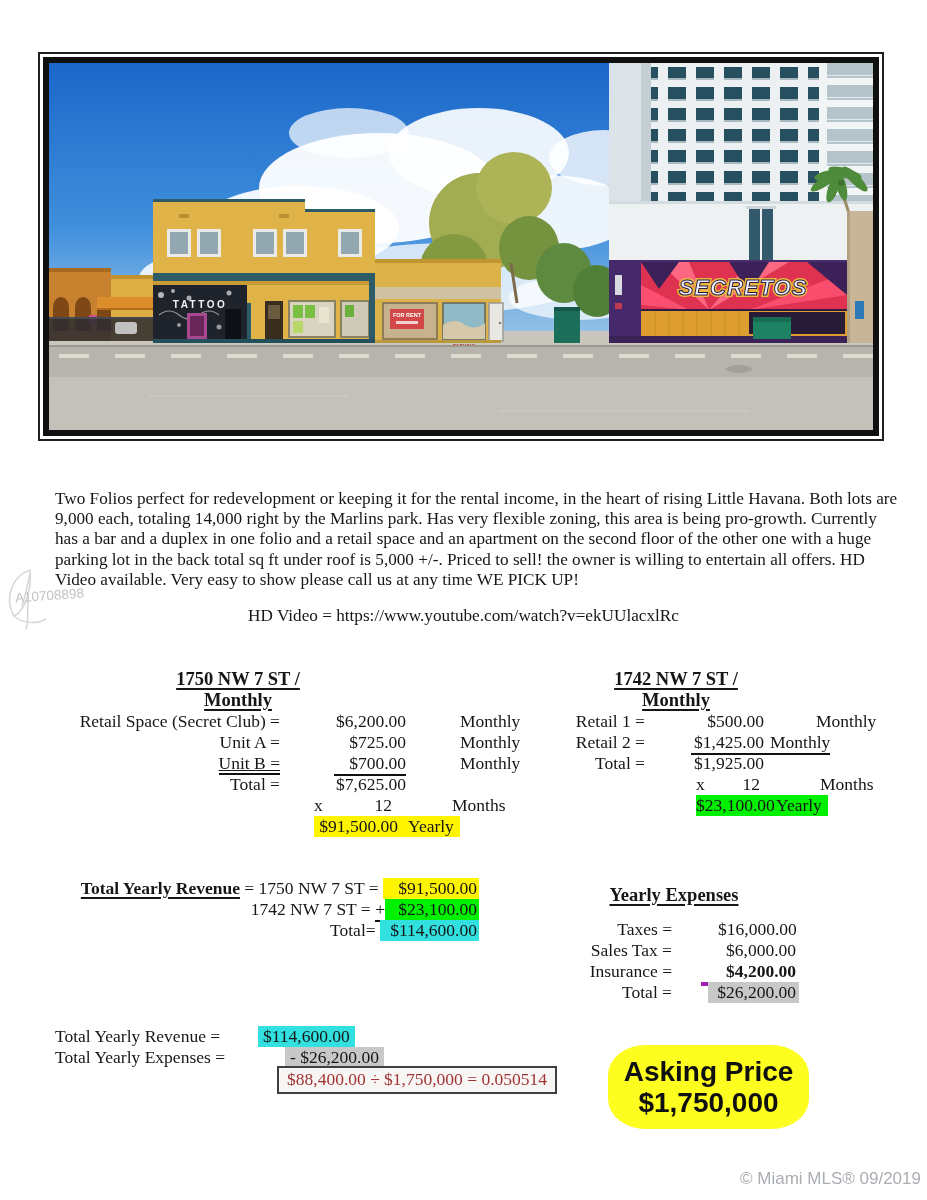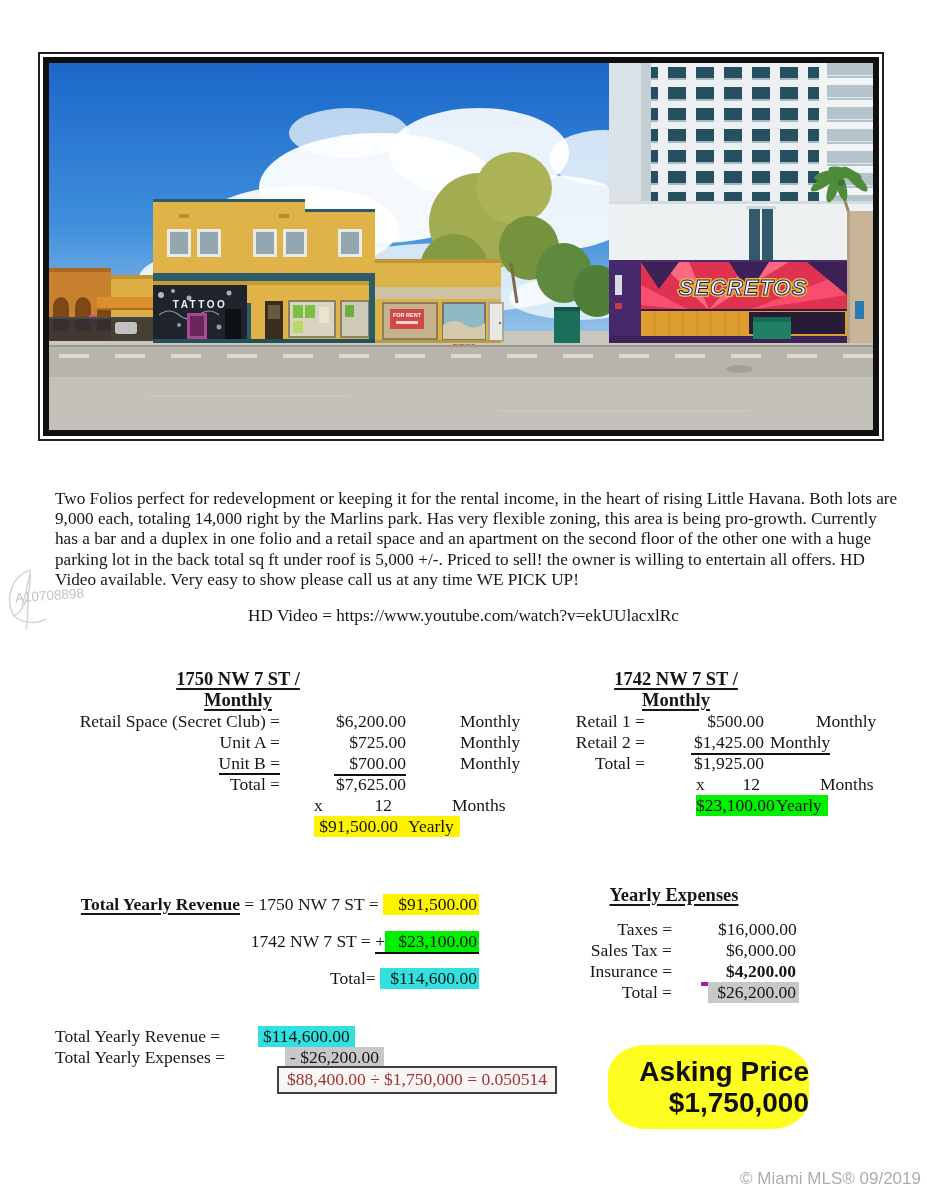--- a/index.html
+++ b/index.html
@@ -22,59 +22,59 @@
   .finblock{position:absolute;font-size:17.5px;}
   .fb-l{left:55px;top:711px;}
   .fb-r{left:555px;top:711px;}
   .frow{display:flex;height:21px;align-items:baseline;gap:46px;}
   .l-label{width:225px;text-align:right;}
   .l-val{width:72px;text-align:right;margin-left:8px;}
   .r-label{width:90px;text-align:right;}
   .r-val{width:73px;text-align:right;}
   .suf{margin-left:8px;}
   .suf6{margin-left:6px;}
-  .bb{border-bottom:2px solid #111;}
+  .bb{border-bottom:2px solid #111;text-decoration:underline;}
   .bbfull{border-bottom:2px solid #111;display:inline-block;width:100%;}
   .spacer-l{width:213px;}
   .spacer-r{width:95px;}
   .mult-box{display:flex;justify-content:space-between;border-bottom:2px solid #111;}
   .mult-l{width:84px;padding-right:6px;box-sizing:border-box;}
   .mult-r{width:70px;padding-right:6px;box-sizing:border-box;}
   .hl-box{display:flex;}
   .hl-yellow{background:#fff400;}
   .hl-green{background:#00f000;}
   .hl-cyan{background:#33e0e0;}
   .hl-gray{background:#c8c8c8;}
   .yl-val{width:84px;text-align:right;}
   .yl-suf{margin-left:10px;padding-right:6px;}
   .gr-val{width:68px;text-align:right;}
   .gr-suf{margin-left:12px;padding-right:6px;}
   .uwrap{display:flex;border-bottom:2px solid #111;}
   
   .revenue{position:absolute;left:55px;top:878px;width:424px;font-size:17.5px;text-align:right;}
-  .rev-row{height:21px;margin-top:16px;}
+  .rev-row{height:21px;}
   .rev-title{font-weight:bold;text-decoration:underline;text-decoration-thickness:2px;text-underline-offset:3px;}
   .ib{display:inline-block;text-align:right;}
   .w94{width:94px;padding-right:2px;}
   .w92{width:92px;padding-right:2px;}
   .w97{width:97px;padding-right:2px;}
   
   .expblock{position:absolute;left:557px;top:919px;font-size:17.5px;}
   .e-label{width:115px;text-align:right;}
   .e-val{width:78px;text-align:right;}
   .e-val-u{display:inline-block;width:95px;margin-left:-17px;text-align:right;border-bottom:4px solid #a21caf;font-weight:bold;}
   .e-val-g{display:inline-block;width:88px;margin-left:-10px;text-align:right;background:#c8c8c8;padding-right:3px;}
   
   .sum-label{position:absolute;left:55px;font-size:17.5px;}
   .sv{position:absolute;font-size:17.5px;padding:0 5px;}
   .formula-box{position:absolute;left:277px;top:1066px;font-size:17.5px;color:#a13434;
                border:2px solid #3f3f3f;background:#f7f6f4;padding:1px 8px 2px 8px;}
   
   .asking{position:absolute;left:608px;top:1045px;width:201px;height:84px;background:#fdfd1f;
-          border-radius:38px/30px;display:flex;flex-direction:column;justify-content:center;align-items:flex-end;
+          border-radius:38px/30px;display:flex;flex-direction:column;justify-content:center;align-items:center;
           font-family:"Liberation Sans",sans-serif;font-weight:bold;font-size:28px;line-height:31px;color:#101010;}
   
   .mls-mark{position:absolute;right:6px;top:1169px;font-family:"Liberation Sans",sans-serif;
             font-size:17px;color:#aaadb2;}
   .id-mark{position:absolute;left:0;top:566px;width:110px;height:64px;}
   .id-text{position:absolute;left:15px;top:22px;font-family:"Liberation Sans",sans-serif;
            font-size:13.5px;color:#c3c3c3;transform:rotate(-4deg);}
 </style>
 </head>
 <body>

